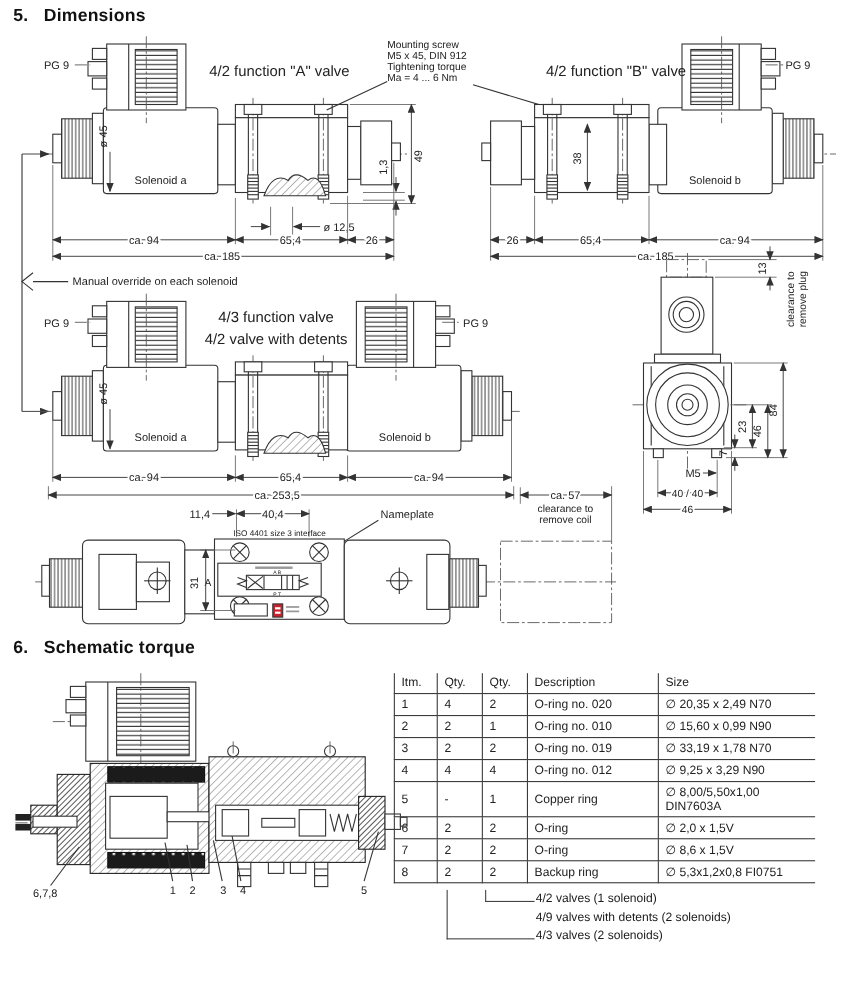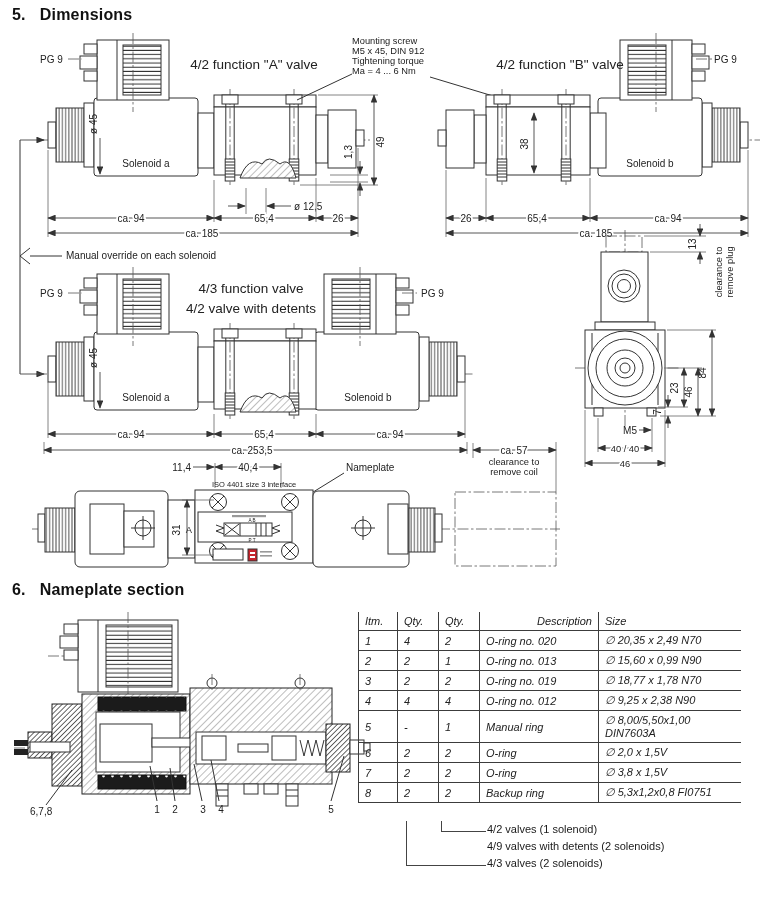--- a/index.html
+++ b/index.html
@@ -19,25 +19,25 @@
   text{fill:#222;}
   .lbl{font-size:10px;} .big{font-size:13.5px;} .sm{font-size:9.3px;}
   .tiny{font-size:7.5px;} .micro{font-size:4.6px;}
   .mid{text-anchor:middle;} .end{text-anchor:end;}
   .msk{paint-order:stroke;stroke:#fff;stroke-width:3.5px;}
   
   .tablebox{position:absolute;left:356px;top:612px;width:414px;}
   .tabletitle{font-size:11.5px;margin:0 0 3px 42px;color:#222;}
   table{border-collapse:collapse;font-size:11px;color:#222;margin-left:2px;}
   td,th{border:1px solid #3c3c3c;padding:3px 6px;text-align:left;font-weight:normal;
-        vertical-align:middle;font-style:italic;}
+        vertical-align:middle;}
   th{border-top:none;}
   td:last-child,th:last-child{border-right:none;}
-  .c1{width:26px;} .c2{width:28px;} .c3{width:28px;} .c4{width:106px;text-align:right;} .c5{width:130px;}
-  .legend{position:relative;margin-top:18px;height:62px;font-size:11px;}
+  .c1{width:26px;} .c2{width:28px;} .c3{width:28px;} .c4{width:106px;} .c5{width:130px;}
+  .legend{position:relative;margin-top:6px;height:62px;font-size:11px;}
   .lg{position:absolute;left:131px;white-space:nowrap;}
   .lg1{top:2px;} .lg2{top:19px;} .lg3{top:36px;}
   .lead1{position:absolute;left:85px;top:0;width:44px;height:10px;
          border-left:1px solid #444;border-bottom:1px solid #444;}
   .lead2{position:absolute;left:50px;top:0;width:79px;height:44px;
          border-left:1px solid #444;border-bottom:1px solid #444;}
 </style>
 </head>
 <body>
 
@@ -369,21 +369,21 @@
 
     <line x1="182" y1="470" x2="214" y2="470" class="ext"></line>
     <line x1="182" y1="525" x2="214" y2="525" class="ext"></line>
     <line x1="187" y1="470" x2="187" y2="525" class="dl"></line>
     <text class="lbl mid" transform="translate(180,500) rotate(-90)">31</text>
   </g>
 </svg>
 
 <div class="heading h6">
   <span>6.</span>
-  <span>Nameplate section</span>
+  <span>Schematic torque</span>
 </div>
 
 <svg class="schem" width="372" height="245" viewBox="0 0 372 245">
   <defs>
     <marker id="ae2" viewBox="0 0 10 8" markerWidth="9.5" markerHeight="7.5" refX="9" refY="4" orient="auto-start-reverse">
         <path d="M0,0L10,4L0,8Z" fill="#333"></path>
       </marker>
     <pattern id="rbs" width="6" height="4.2" patternUnits="userSpaceOnUse">
       <rect width="6" height="4.2" fill="#fff"></rect>
         <line x1="0" y1="2" x2="6" y2="2" stroke="#333" stroke-width="1"></line>
@@ -479,57 +479,57 @@
       <td>1</td>
       <td>4</td>
       <td>2</td>
       <td>O-ring no. 020</td>
       <td>∅ 20,35 x 2,49 N70</td>
     </tr>
     <tr>
       <td>2</td>
       <td>2</td>
       <td>1</td>
-      <td>O-ring no. 013</td>
+      <td>O-ring no. 010</td>
       <td>∅ 15,60 x 0,99 N90</td>
     </tr>
     <tr>
       <td>3</td>
       <td>2</td>
       <td>2</td>
       <td>O-ring no. 019</td>
-      <td>∅ 18,77 x 1,78 N70</td>
+      <td>∅ 33,19 x 1,78 N70</td>
     </tr>
     <tr>
       <td>4</td>
       <td>4</td>
       <td>4</td>
       <td>O-ring no. 012</td>
-      <td>∅ 9,25 x 2,38 N90</td>
+      <td>∅ 9,25 x 3,29 N90</td>
     </tr>
     <tr>
       <td>5</td>
       <td>-</td>
       <td>1</td>
-      <td>Manual ring</td>
+      <td>Copper ring</td>
       <td>∅ 8,00/5,50x1,00 DIN7603A</td>
     </tr>
     <tr>
       <td>6</td>
       <td>2</td>
       <td>2</td>
       <td>O-ring</td>
       <td>∅ 2,0 x 1,5V</td>
     </tr>
     <tr>
       <td>7</td>
       <td>2</td>
       <td>2</td>
       <td>O-ring</td>
-      <td>∅ 3,8 x 1,5V</td>
+      <td>∅ 8,6 x 1,5V</td>
     </tr>
     <tr>
       <td>8</td>
       <td>2</td>
       <td>2</td>
       <td>Backup ring</td>
       <td>∅ 5,3x1,2x0,8 FI0751</td>
     </tr>
   </tbody>
     </table>

